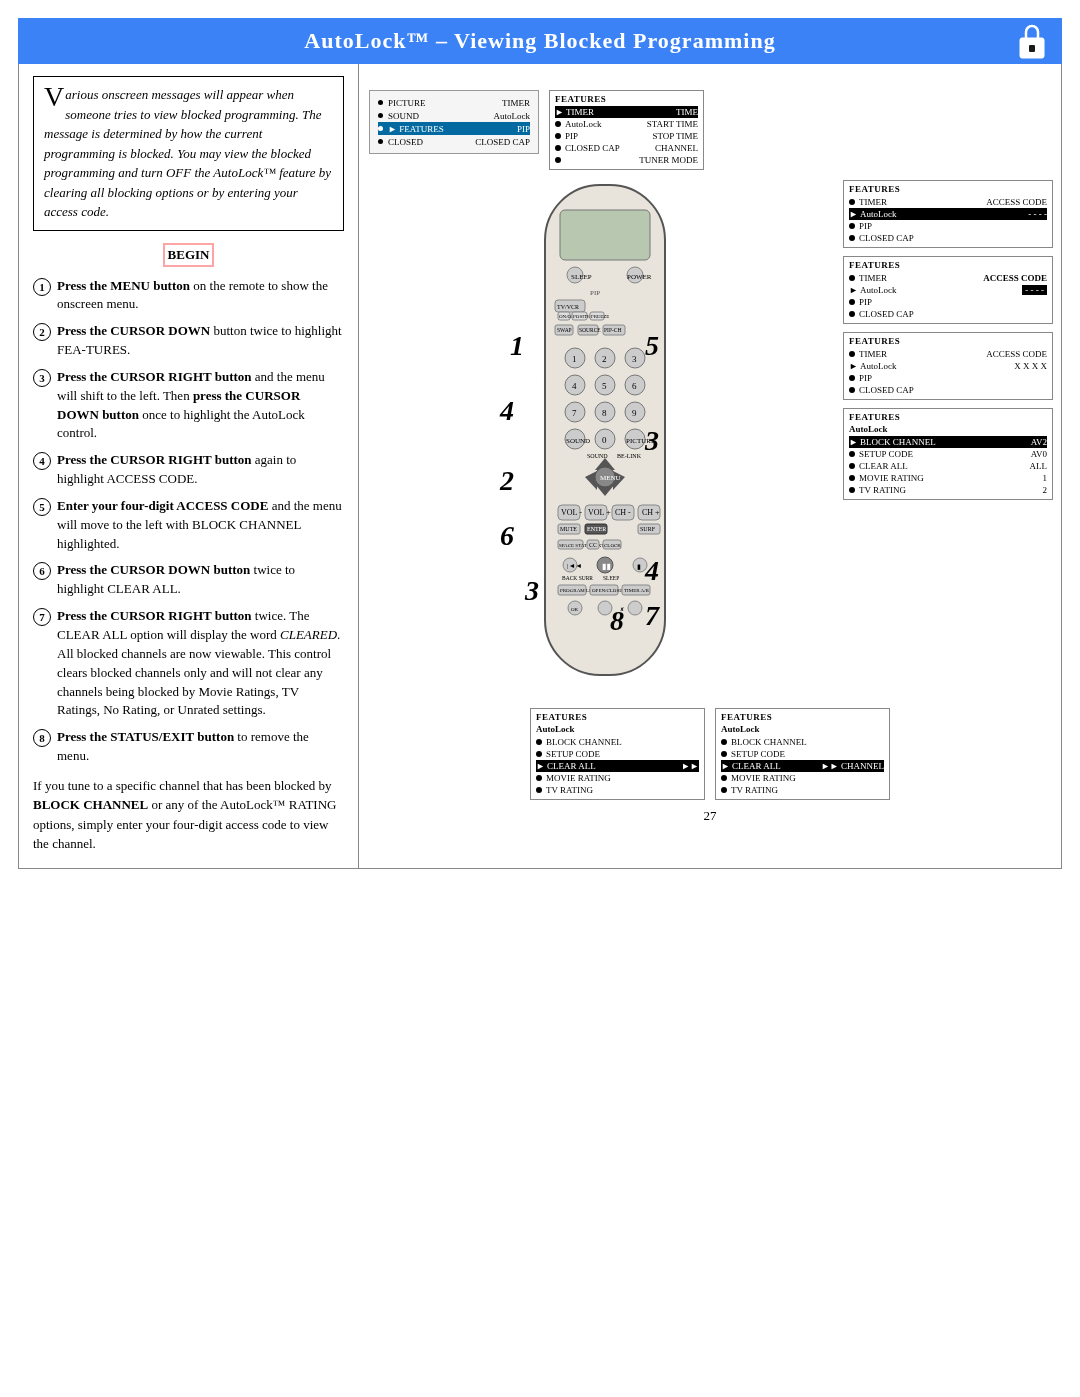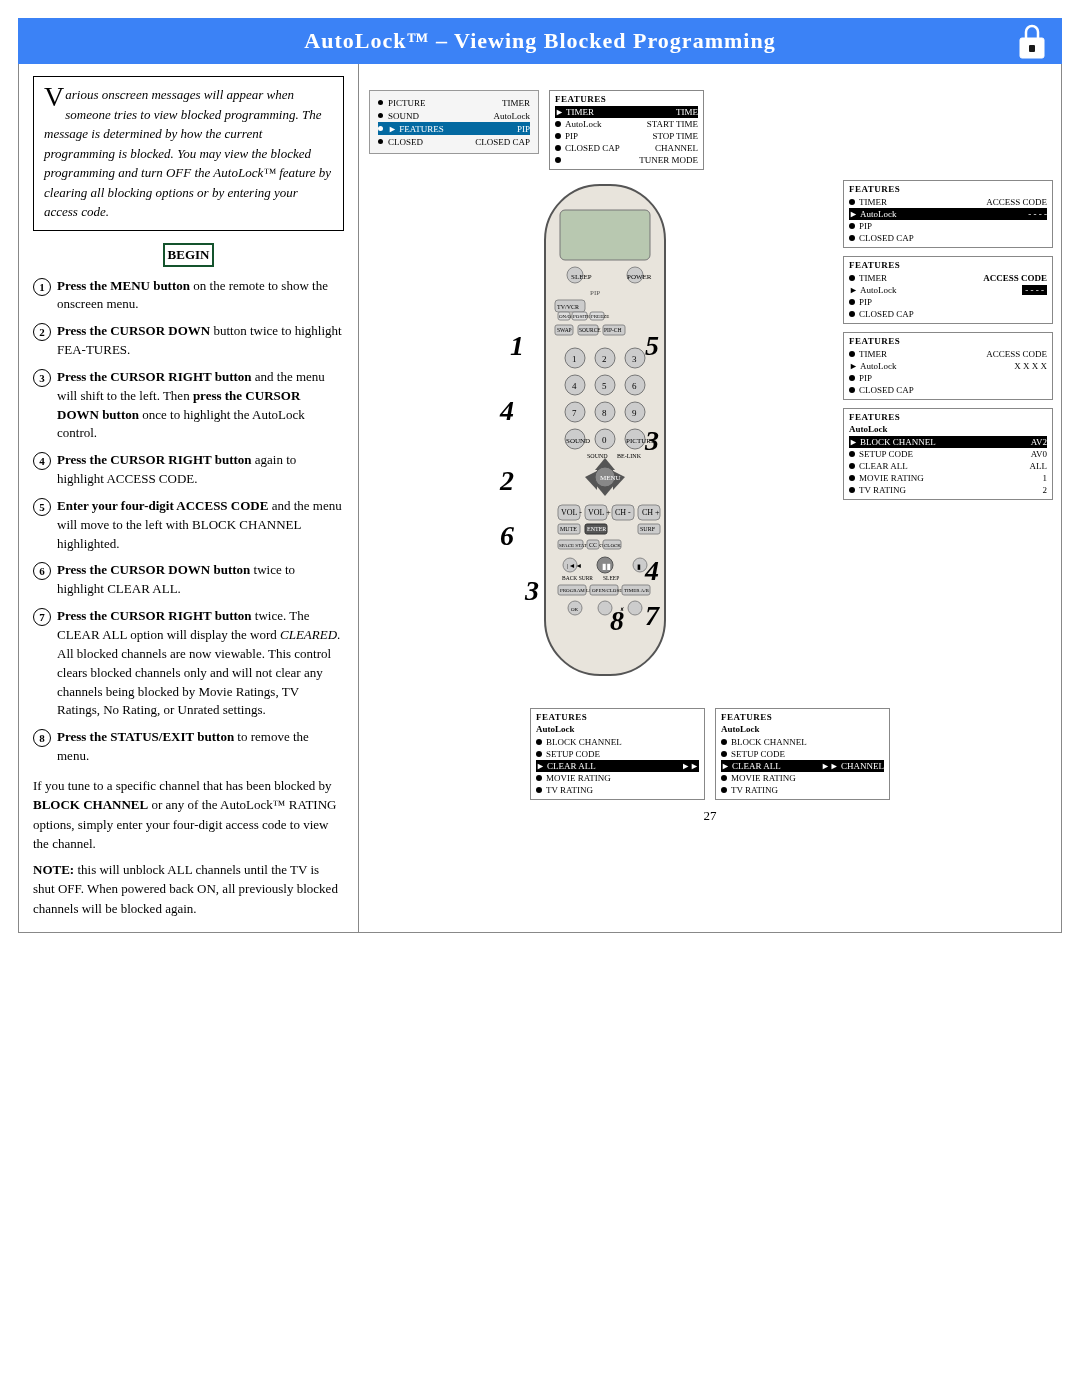--- a/index.html
+++ b/index.html
@@ -60,21 +60,21 @@
     .intro-text .initial-cap {
       font-style: normal;
       font-size: 28px;
       float: left;
       line-height: 0.85;
       margin-right: 1px;
       font-family: Times New Roman, serif;
     }
 
     .begin-box {
-      border: 2px solid #14532d;
+      border: 2px solid #fca5a5;
       display: inline-block;
       padding: 2px 3px;
       font-weight: bold;
       font-size: 13px;
       margin: 12px auto 10px auto;
       display: block;
       width: fit-content;
       margin-left: auto;
       margin-right: auto;
     }
@@ -276,21 +276,20 @@
 
       <li class="step-item">
         <span class="step-num">8</span>
         <span class="step-text"><strong>Press the STATUS/EXIT button</strong> to remove the menu.</span>
       </li>
 
     </ol>
 
     <div class="footer-note">
       <p>If you tune to a specific channel that has been blocked by <strong>BLOCK CHANNEL</strong> or any of the AutoLock™ RATING options, simply enter your four-digit access code to view the channel.</p>
-      <p style="margin-top:6px;"><strong>NOTE:</strong> this will unblock ALL channels until the TV is shut OFF. When powered back ON, all previously blocked channels will be blocked again.</p>
     </div>
 
   </div>
 
   <div class="right-panel">
 
     <div style="display:flex; width:100%; padding: 6px 10px 0 10px; justify-content: flex-start; gap: 10px;">
 
       <div style="margin-top:10px;">
         <div class="main-tv-screen">

